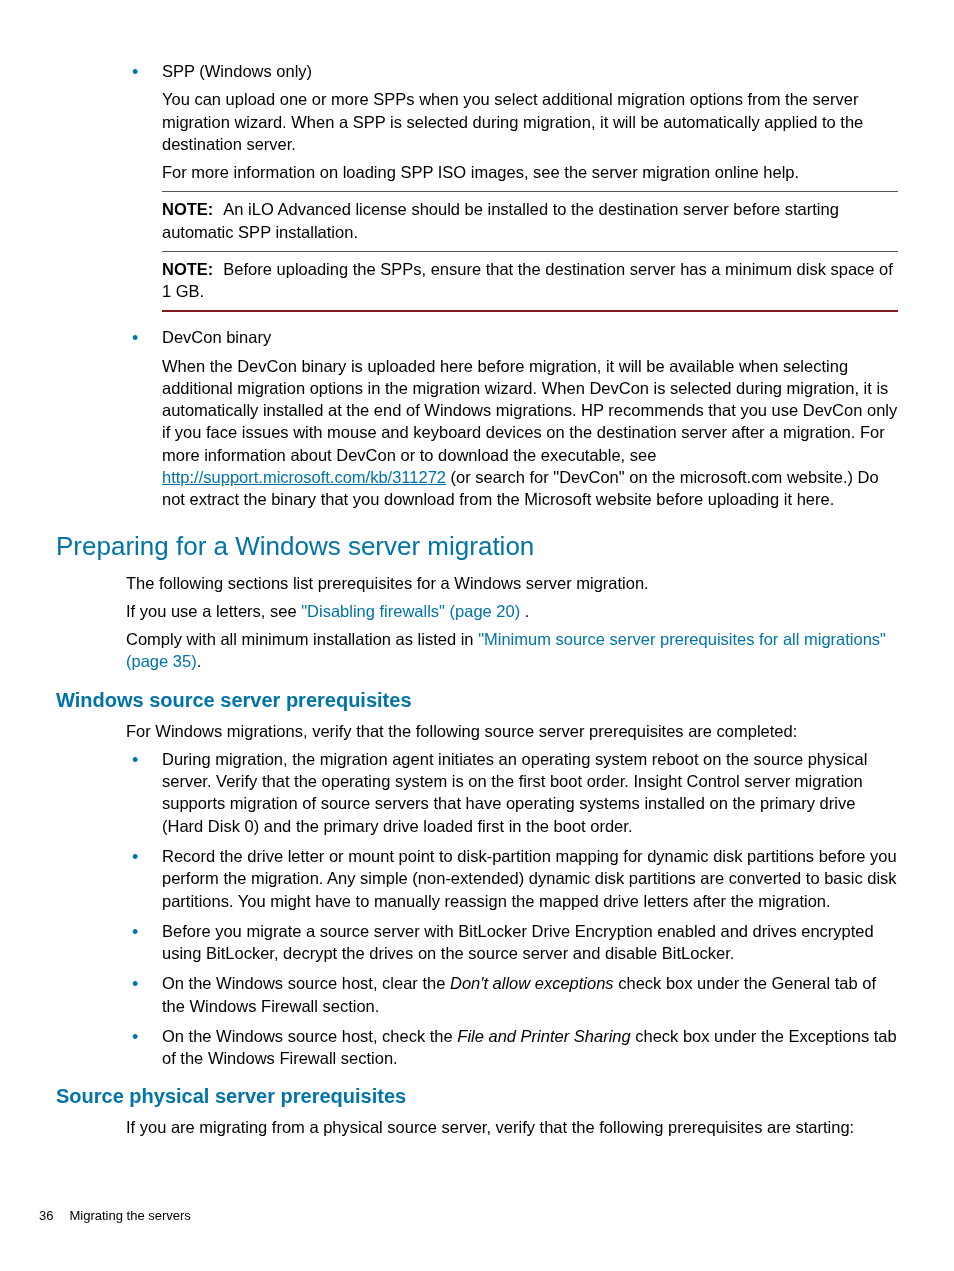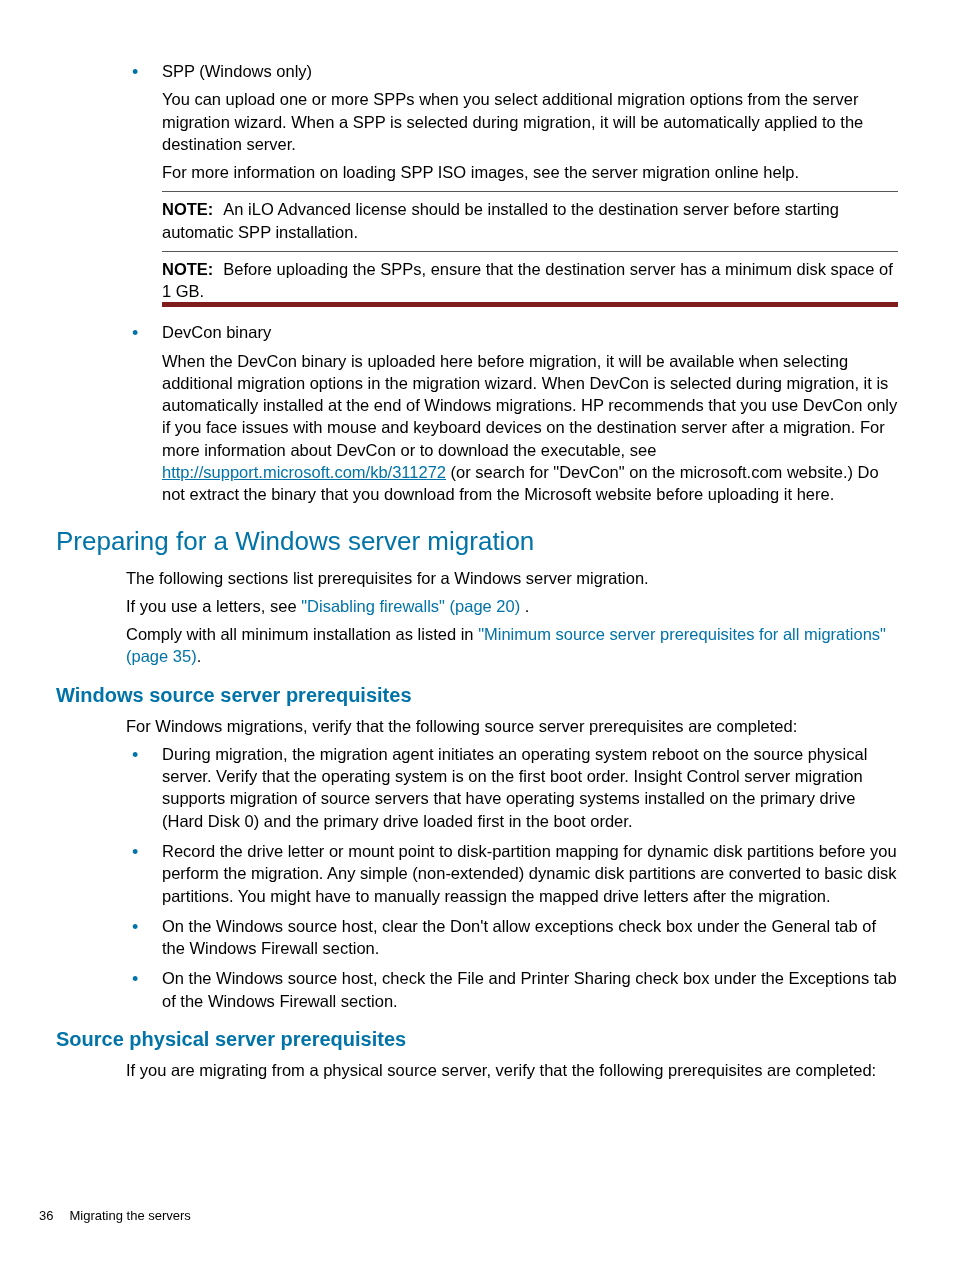--- a/index.html
+++ b/index.html
@@ -26,42 +26,42 @@
     font-size: 18px;
   }
   .li-head { margin-bottom: 6px; }
   .li-body { margin-bottom: 6px; }
   .note-box {
     border-top: 1px solid #555;
     padding-top: 6px;
     margin-top: 8px;
     margin-bottom: 8px;
   }
-  .note-box.last { border-bottom: 5px solid #7f1d1d; padding-bottom: 0; margin-bottom: 14px; }
+  .note-box.last { border-bottom: 2px solid #7f1d1d; padding-bottom: 8px; margin-bottom: 14px; }
   .note-label { font-weight: bold; margin-right: 10px; }
   a.ext { color: #0073a8; text-decoration: underline; }
   a.xref { color: #0073a8; text-decoration: none; }
   h2.sec {
     color: #0073a8;
     font-weight: normal;
     font-size: 26px;
     margin-top: 18px;
     margin-bottom: 8px;
     margin-left: -70px;
   }
   h3.subsec {
     color: #0073a8;
     font-weight: bold;
     font-size: 20px;
     margin-top: 14px;
     margin-bottom: 6px;
     margin-left: -70px;
   }
   p.body { margin-bottom: 6px; }
-  .italic { }
+  .italic { font-style: italic; }
   .bold { font-weight: normal; }
   .footer {
     position: absolute;
     bottom: 46px;
     left: 39px;
     font-size: 13px;
   }
   .page-num { margin-right: 16px; }
 </style>
 </head>
@@ -91,24 +91,25 @@
   <p class="body">The following sections list prerequisites for a Windows server migration.</p>
   <p class="body"><span>If you use a letters, see </span><a class="xref" href="#">"Disabling firewalls" (page 20)</a><span> .</span></p>
   <p class="body"><span>Comply with all minimum installation as listed in </span><a class="xref" href="#">"Minimum source server prerequisites for all migrations" (page 35)</a><span>.</span></p>
 
   <h3 class="subsec">Windows source server prerequisites</h3>
   <p class="body">For Windows migrations, verify that the following source server prerequisites are completed:</p>
 
   <ul class="bullets">
     <li><span>During migration, the migration agent initiates an operating system reboot on the source physical server. Verify that the operating system is on the first boot order. Insight Control server migration supports migration of source servers that have operating systems installed on the primary drive (Hard Disk 0) and the primary drive loaded first in the boot order.</span></li>
     <li><span>Record the drive letter or mount point to disk-partition mapping for dynamic disk partitions before you perform the migration. Any simple (non-extended) dynamic disk partitions are converted to basic disk partitions. You might have to manually reassign the mapped drive letters after the migration.</span></li>
+    <li><span>Before you migrate a source server with BitLocker Drive Encryption enabled and drives encrypted using BitLocker, decrypt the drives on the source server and disable BitLocker.</span></li>
     <li><span>On the Windows source host, clear the </span><span class="italic">Don't allow exceptions</span><span> check box under the </span><span class="bold">General</span><span> tab of the </span><span class="bold">Windows Firewall</span><span> section.</span></li>
     <li><span>On the Windows source host, check the </span><span class="italic">File and Printer Sharing</span><span> check box under the </span><span class="bold">Exceptions</span><span> tab of the </span><span class="bold">Windows Firewall</span><span> section.</span></li>
   </ul>
 
   <h3 class="subsec">Source physical server prerequisites</h3>
-  <p class="body">If you are migrating from a physical source server, verify that the following prerequisites are completed:</p>
+  <p class="body">If you are migrating from a physical source server, verify that the following prerequisites are starting:</p>
 
 </div>
 
 <div class="footer">
   <span class="page-num">36</span><span>Migrating the servers</span>
 </div>
 
 </body></html>

